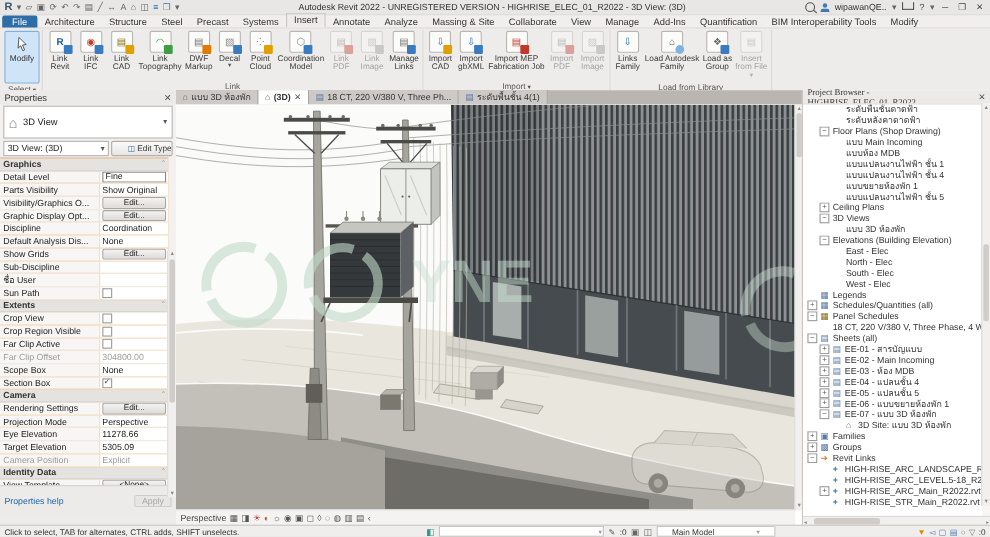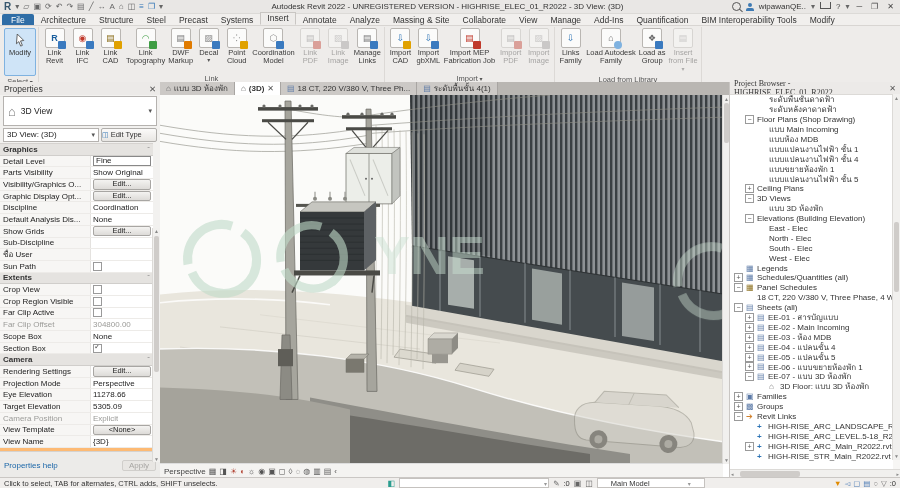--- a/index.html
+++ b/index.html
@@ -60,31 +60,31 @@
   .ic-manage::before{content:"▤";}
   .ic-impcad::before{content:"⇩";color:#2e74b5;} .ic-impcad::after{background:#e0a100;}
   .ic-gbxml::before{content:"⇩";color:#2e74b5;}
   .ic-mep::before{content:"▤";color:#c0392b;} .ic-mep::after{background:#c0392b;}
   .ic-loadfam::before{content:"⇩";color:#2e74b5;} .ic-loadfam::after{background:none;}
   .ic-loadauto::before{content:"⌂";color:#555;} .ic-loadauto::after{background:#7fb2e0;border-radius:50%;}
   .ic-loadgroup::before{content:"❖";color:#666;}
   .ic-insertfile::before{content:"▤";color:#999;} .ic-insertfile::after{background:none;}
 
   
-  .props{position:absolute;left:0;top:82px;width:160px;bottom:10px;background:#f2f1ef;border-right:1px solid #c9c6c3;display:flex;flex-direction:column;font-size:8px;}
+  .props{position:absolute;left:0;top:82px;width:160px;bottom:20px;background:#f2f1ef;border-right:1px solid #c9c6c3;display:flex;flex-direction:column;font-size:8px;}
   .phead{height:13px;display:flex;align-items:center;padding:0 4px;color:#333;font-size:8.5px;background:#eceae8;}
   .phead .x{margin-left:auto;color:#555;}
   .typesel{height:28px;margin:1px 3px;background:#fff;border:1px solid #b5b2af;display:flex;align-items:center;padding:0 4px;gap:5px;}
   .typesel .cube{font-size:13px;color:#777;}
   .typesel .tname{font-size:8.5px;color:#222;}
   .typesel .car{margin-left:auto;font-size:7px;color:#555;}
   .viewrow{height:15px;display:flex;margin:0 3px 1px;gap:2px;align-items:center;}
   .viewdd{flex:1;height:12px;background:#fff;border:1px solid #b5b2af;display:flex;align-items:center;padding:0 3px;font-size:8px;color:#222;}
   .viewdd .car{margin-left:auto;font-size:7px;color:#555;}
-  .etbtn{width:54px;height:12px;background:linear-gradient(#fbfaf9,#e8e6e3);border:1px solid #b0aeab;border-radius:2px;display:flex;align-items:center;justify-content:flex-start;gap:2px;font-size:7.5px;color:#333;}
+  .etbtn{width:54px;height:12px;background:linear-gradient(#fbfaf9,#e8e6e3);border:1px solid #b0aeab;border-radius:2px;display:flex;align-items:center;justify-content:flex-end;gap:2px;font-size:7.5px;color:#333;}
   .etbtn::before{content:"◫";font-size:7px;color:#2e74b5;}
   .pgrid{flex:1;overflow:hidden;background:#fdba74;border-top:1px solid #d5d2cf;margin-right:7px;}
   .prow{display:flex;height:10.7px;align-items:stretch;border-bottom:1px solid #edebe8;font-size:8px;color:#222;}
   .pl{width:84px;padding:0 3px;display:flex;align-items:center;border-right:1px solid #e4e2df;white-space:nowrap;overflow:hidden;background:#f7f6f4;}
   .pv{flex:1;display:flex;align-items:center;padding:0 2px;background:#fff;overflow:hidden;}
   .pvi{white-space:nowrap;overflow:hidden;}
   .prow.sec{background:#e5e3e0;border-bottom-color:#d0cecb;}
   .prow.sec .pl{width:auto;flex:1;font-weight:bold;border:none;color:#333;background:none;}
   .prow.sec::after{content:"ˆ";font-size:8px;color:#888;padding-right:3px;align-self:center;}
   .prow.btn .pvi{flex:1;text-align:center;background:linear-gradient(#f4f3f1,#dddbd8);border:1px solid #a8a6a3;border-radius:2px;height:8.5px;line-height:8.5px;font-size:7.5px;}
@@ -555,20 +555,24 @@
           </span>
         </div>
 
         <div class="prow dim">
           <span class="pl">Camera Position</span>
           <span class="pv">
             <span class="pvi">Explicit</span>
           </span>
         </div>
 
+        <div class="prow sec">
+          <span class="pl">Identity Data</span>
+
+        </div>
 
         <div class="prow btn">
           <span class="pl">View Template</span>
           <span class="pv">
             <span class="pvi">&lt;None&gt;</span>
           </span>
         </div>
 
         <div class="prow">
           <span class="pl">View Name</span>
@@ -981,21 +985,21 @@
 
         <div class="ti lv2 minus ic-sheet">
           <span class="exp"></span>
           <span class="tico"></span>
           <span>EE-07 - แบบ 3D ห้องพัก</span>
         </div>
 
         <div class="ti lv3 ic-3dview">
           <span class="exp"></span>
           <span class="tico"></span>
-          <span>3D Floor: แบบ 3D ห้องพัก</span>
+          <span>3D Site: แบบ 3D ห้องพัก</span>
         </div>
 
         <div class="ti lv1 plus ic-family">
           <span class="exp"></span>
           <span class="tico"></span>
           <span>Families</span>
         </div>
 
         <div class="ti lv1 plus ic-group">
           <span class="exp"></span>

